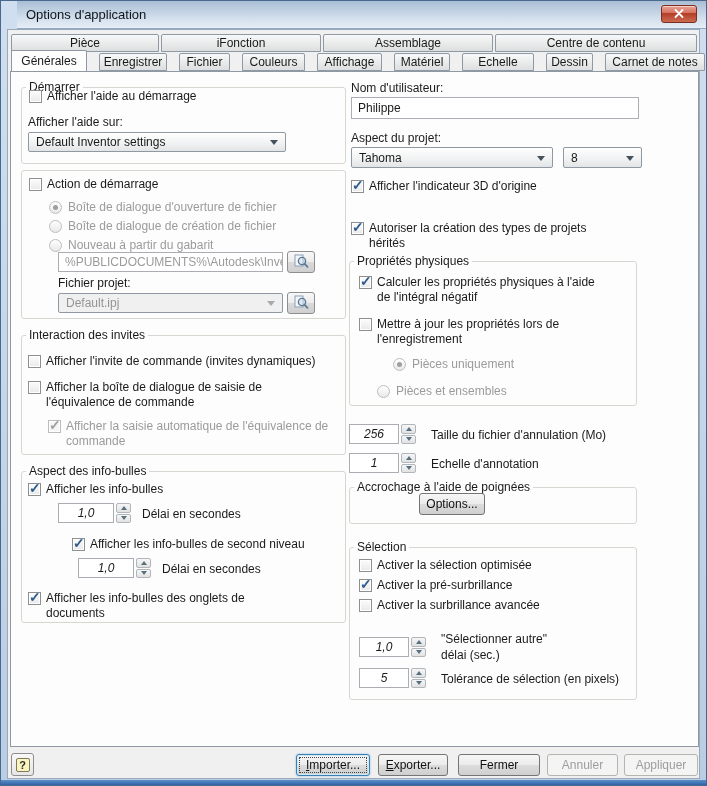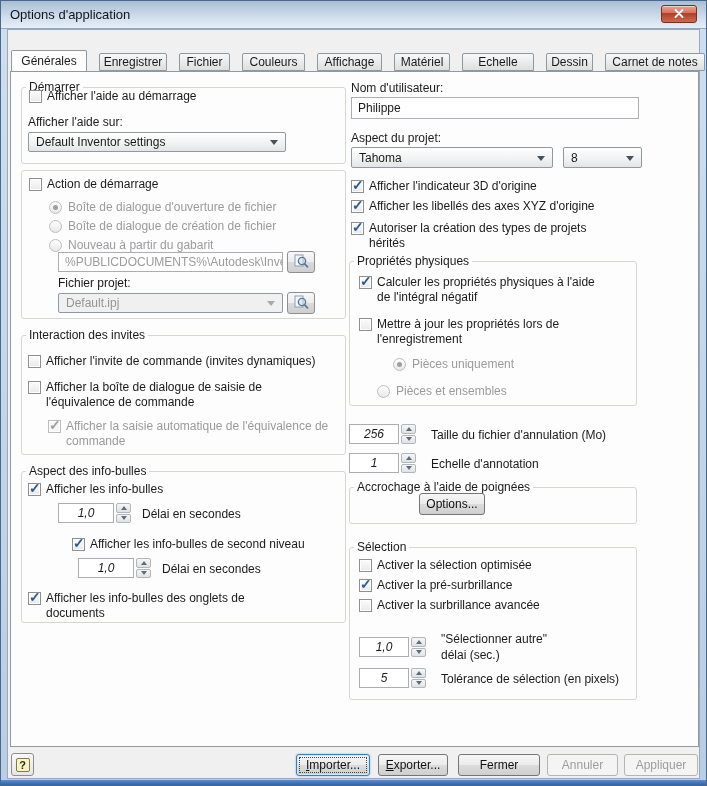--- a/index.html
+++ b/index.html
@@ -4,21 +4,21 @@
 <style>
   * { margin:0; padding:0; box-sizing:border-box; }
   html,body { background:#888; }
   body { font-family:"Liberation Sans", sans-serif; font-size:12px; color:#1a1a1a; }
 
   .win { position:relative; width:707px; height:786px; margin:0 auto;
          background:linear-gradient(#cfdfef,#b9cde3); border:1px solid #49688e; overflow:hidden; }
   .frame-bottom { position:absolute; left:0; right:0; bottom:0; height:5px;
          background:linear-gradient(#5b8fc9,#2e64a6); }
 
-  .titlebar { position:absolute; top:0; left:0; right:0; height:28px;
+  .titlebar { position:absolute; top:0; left:16px; right:0; height:28px;
          background:linear-gradient(#a9bed4,#cddbea 55%,#e7eef6); border-bottom:1px solid #93a9c2;
          line-height:27px; padding-left:9px; font-size:13px; color:#0f1419; }
   .close-btn { position:absolute; top:4px; right:9px; width:36px; height:18px;
          background:linear-gradient(#e8a396,#d5705c 45%,#b53d27 46%,#c96b51); border:1px solid #7e2d1e;
          border-radius:3px; display:flex; align-items:center; justify-content:center;
          box-shadow:inset 0 1px 0 rgba(255,255,255,.5); cursor:default; }
 
   .body-area { position:absolute; left:6px; right:6px; top:28px; bottom:6px;
          background:#f0f0f0; border:1px solid #9aa8ba; }
 
@@ -115,20 +115,26 @@
   <div class="close-btn">
     <span>
       <svg width="10" height="9" viewBox="0 0 10 9">
           <path d="M1.5 1 L8.5 8 M8.5 1 L1.5 8" stroke="#ffffff" stroke-width="1.8" stroke-linecap="round"></path>
         </svg>
     </span>
   </div>
 
   <div class="body-area"></div>
 
+  <div class="tabs1">
+    <div class="tab" style="width:148px">Pièce</div>
+    <div class="tab" style="width:160px">iFonction</div>
+    <div class="tab" style="width:170px">Assemblage</div>
+    <div class="tab" style="width:202px">Centre de contenu</div>
+  </div>
 
   <div class="tabs2">
     <div class="tab active" style="width:76px">Générales</div>
     <div class="tab" style="width:68px">Enregistrer</div>
     <div class="tab" style="width:51px">Fichier</div>
     <div class="tab" style="width:63px">Couleurs</div>
     <div class="tab" style="width:65px">Affichage</div>
     <div class="tab" style="width:56px">Matériel</div>
     <div class="tab" style="width:72px">Echelle</div>
     <div class="tab" style="width:47px">Dessin</div>
@@ -261,24 +267,20 @@
   </div>
   <div class="combo" style="left:562px; top:146px; width:79px; height:21px;">
     <span>8</span>
     <span class="arr"></span>
   </div>
 
   <div class="cb" style="left:350px; top:178px;">
     <span class="cbbox checked"></span>
     <span class="t">Afficher l'indicateur 3D d'origine</span>
   </div>
-  <div class="cb" style="left:350px; top:198px;">
-    <span class="cbbox checked"></span>
-    <span class="t">Afficher les libellés des axes XYZ d'origine</span>
-  </div>
   <div class="cb" style="left:350px; top:220px;">
     <span class="cbbox checked"></span>
     <span class="t" style="width:240px">Autoriser la création des types de projets hérités</span>
   </div>
 
   <div class="group" style="left:348px; top:260px; width:288px; height:145px;"></div>
   <div class="gtitle" style="left:353px; top:253px;">Propriétés physiques</div>
   <div class="cb" style="left:358px; top:274px;">
     <span class="cbbox checked"></span>
     <span class="t" style="width:220px">Calculer les propriétés physiques à l'aide de l'intégral négatif</span>

